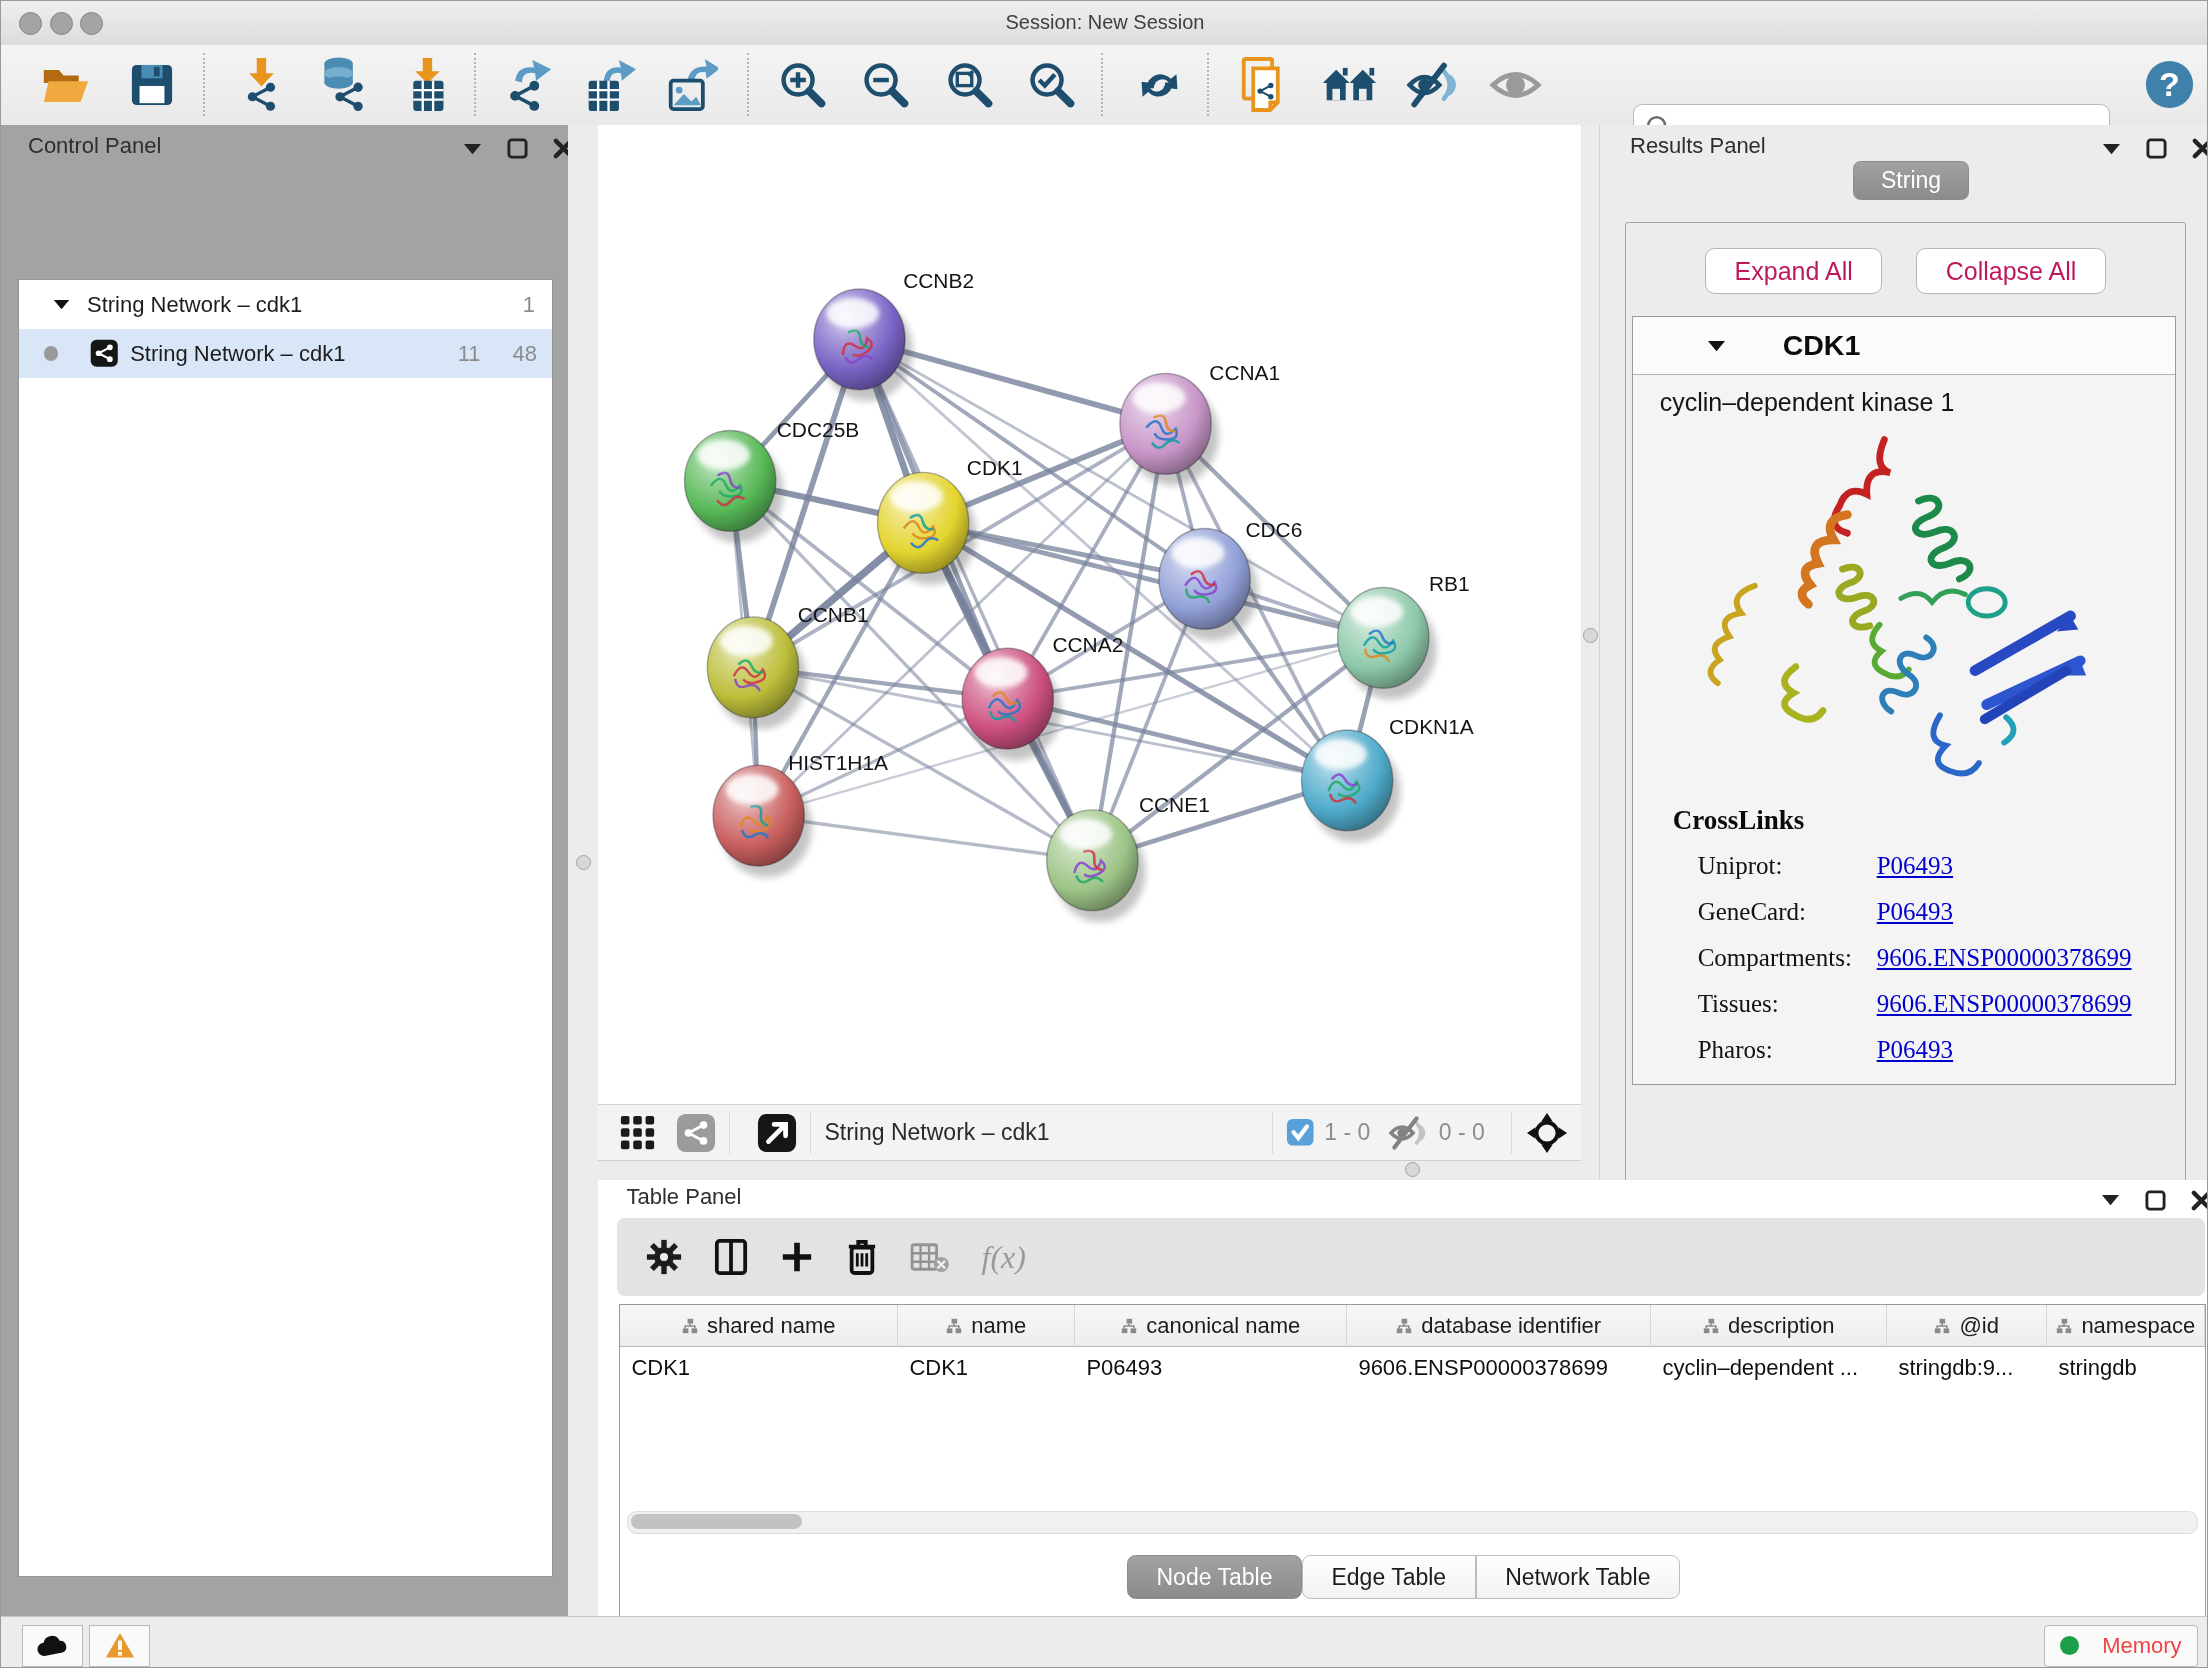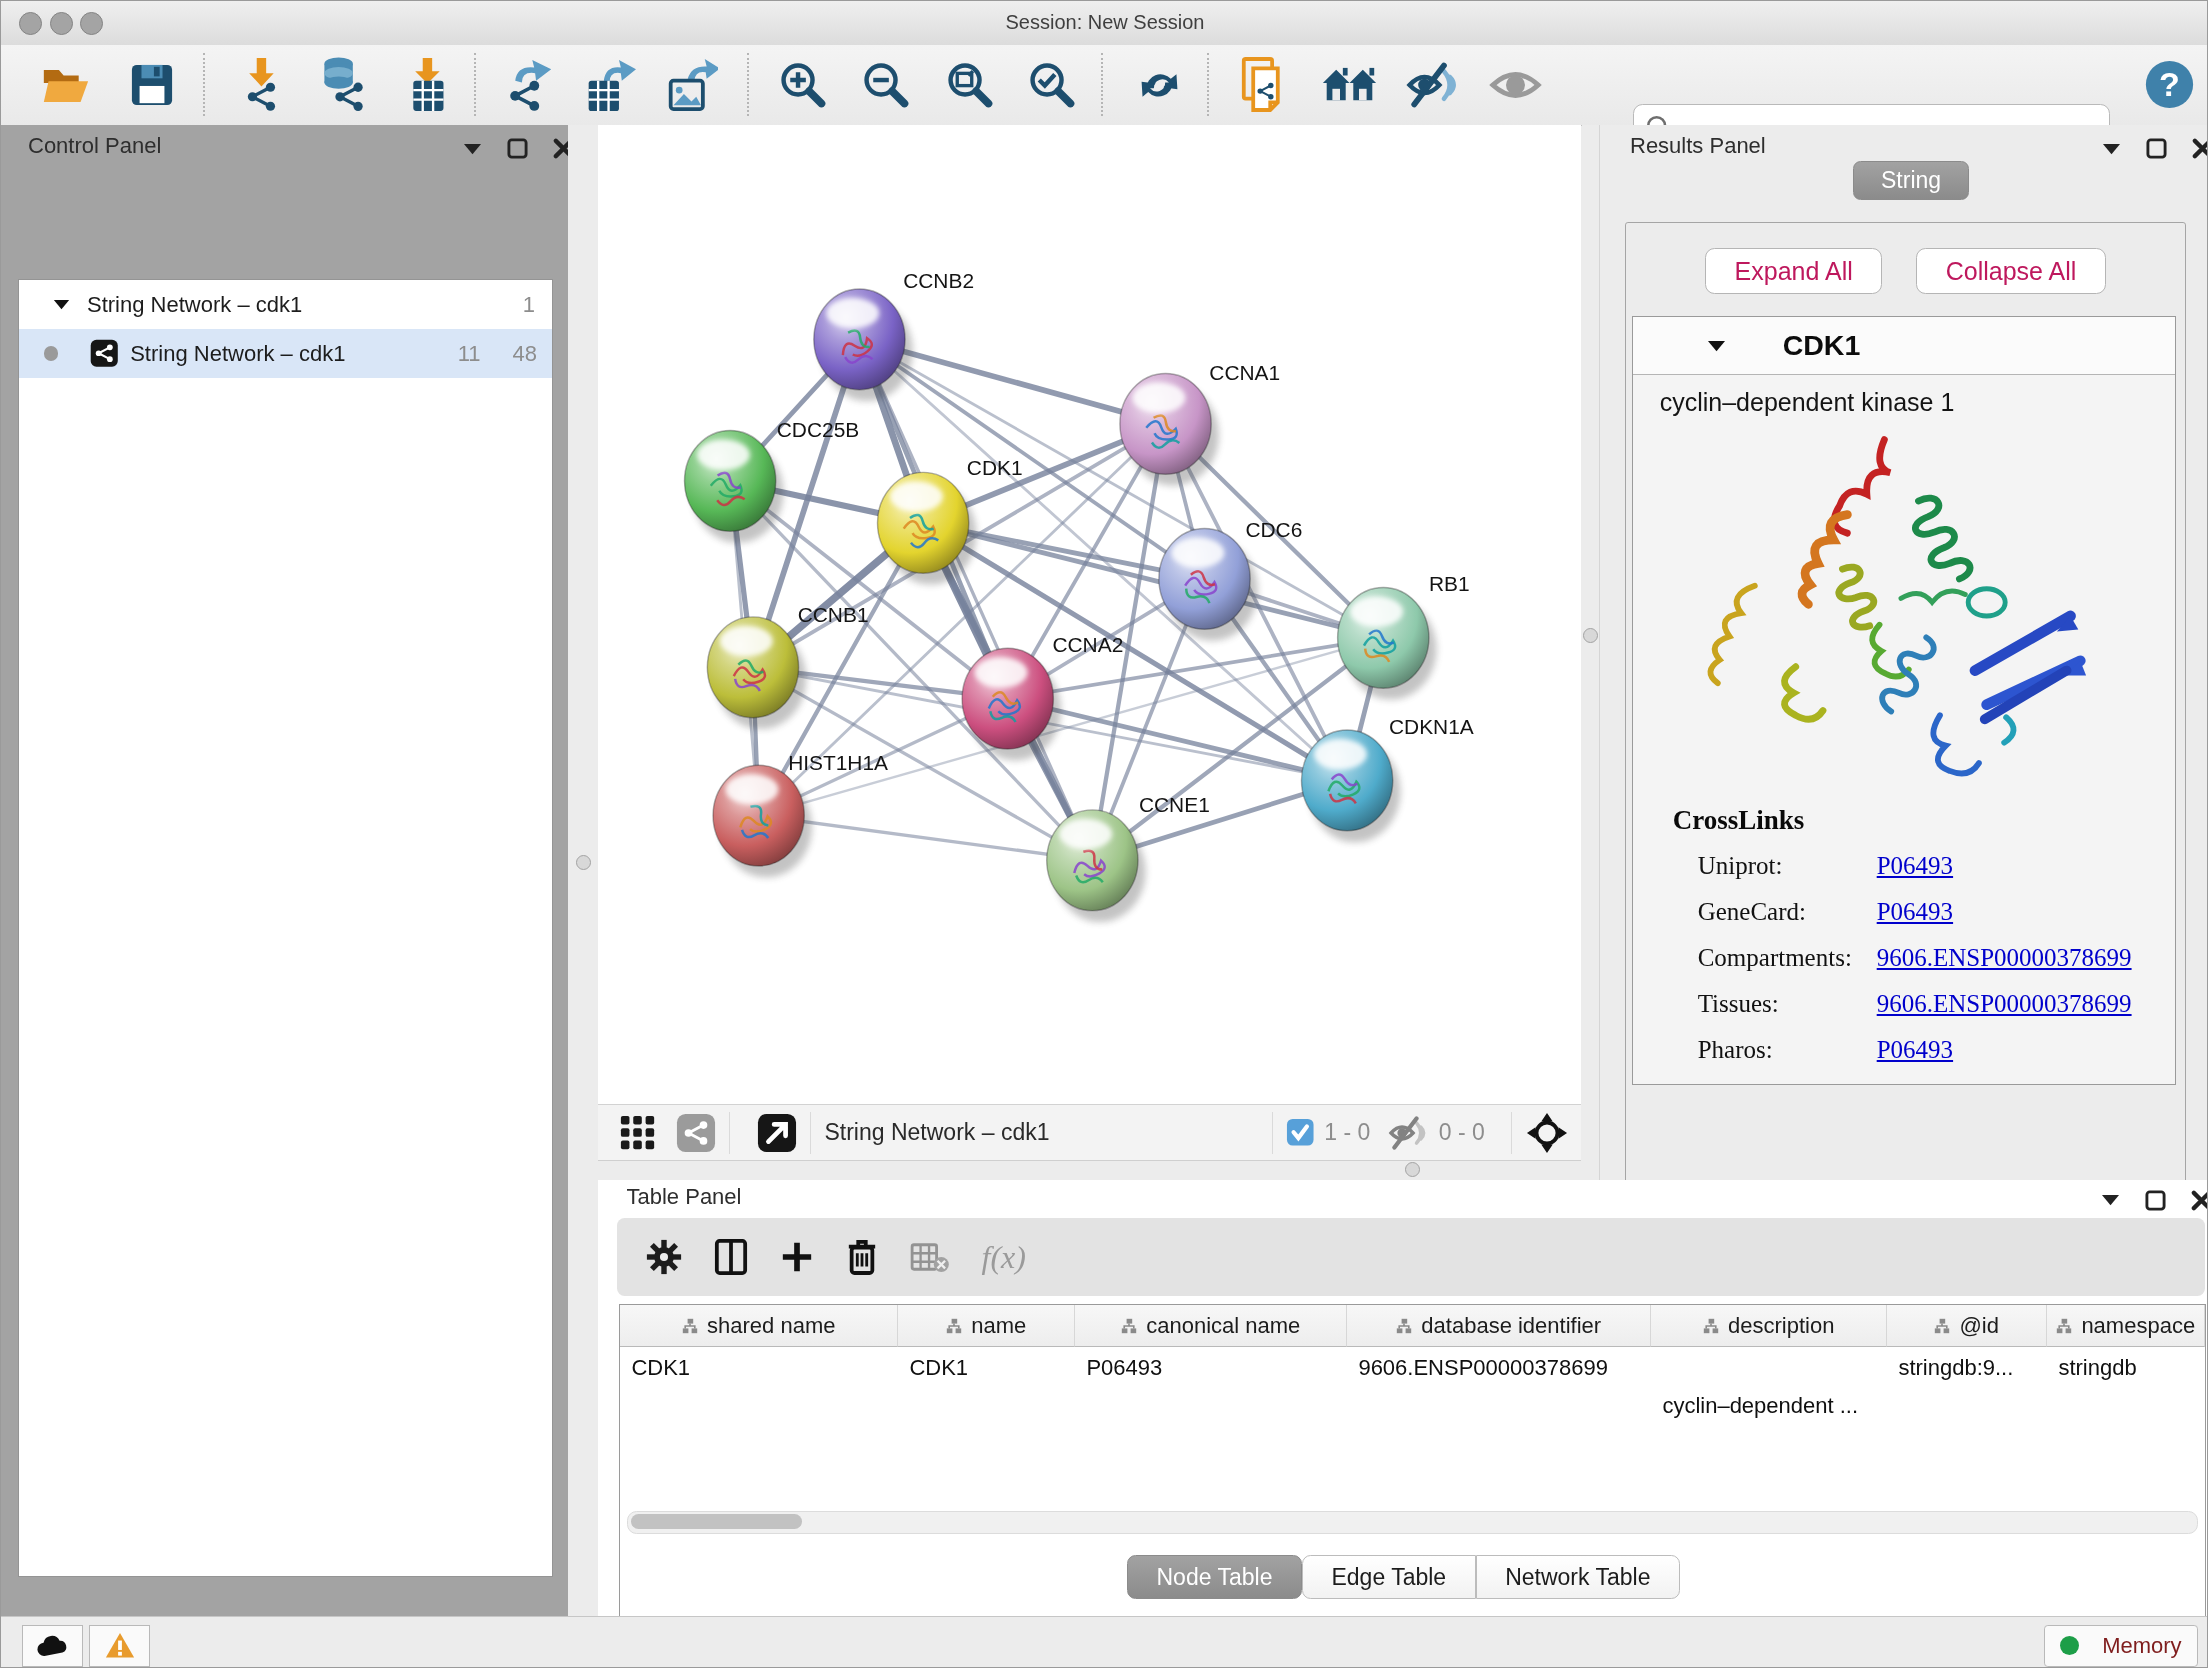--- a/index.html
+++ b/index.html
@@ -54,21 +54,21 @@
   .th{display:flex;align-items:center;justify-content:center;gap:9.5px;font-size:22px;color:#1c1c1c;
       background:linear-gradient(#f7f7f7,#ededed);border-right:1px solid #d7d7d7;border-bottom:1.9px solid #b9b9b9;height:42px;box-sizing:border-box;}
   .td{font-size:22px;color:#101010;padding:7.6px 11.4px;white-space:nowrap;overflow:hidden;text-overflow:ellipsis;box-sizing:border-box;}
   #hscroll{left:28.5px;top:331px;width:1569px;height:21px;background:#f0f0f0;border:1px solid #dcdcdc;border-radius:9.5px;}
   #hthumb{left:3.8px;top:1.9px;width:171px;height:15px;background:#c2c2c2;border-radius:7.6px;}
   #ttabs{left:529px;top:375px;display:flex;}
   
   #statusbar{left:0;top:1615px;width:2208px;height:53px;background:#ececec;border-top:1.9px solid #c6c6c6;}
   .sbtn{top:7.6px;width:59px;height:40px;background:#fafafa;border:1.9px solid #b9b9b9;display:flex;align-items:center;justify-content:center;cursor:pointer;}
   #membtn{right:11.4px;top:7.6px;height:40px;background:#fafafa;border:1.9px solid #b9b9b9;border-radius:3.8px;
-          display:flex;align-items:center;gap:23px;padding:0 15px;font-size:22px;color:#7f1d1d;cursor:pointer;}
+          display:flex;align-items:center;gap:23px;padding:0 15px;font-size:22px;color:#ef4444;cursor:pointer;}
   .dot{width:13.3px;height:13.3px;border-radius:50%;background:#d8d8d8;border:1px solid #a3a3a3;}
   svg{display:block;}
   text{font-family:"Liberation Sans",sans-serif;}
 </style>
 </head>
 <body>
 
 <svg width="0" height="0" style="position:absolute">
   <defs>
     <symbol id="i-share" viewBox="0 0 32 32">
@@ -790,21 +790,21 @@
             </svg>
             <span>namespace</span>
           </div>
         </div>
       <div id="tbody">
           <div style="display: flex;">
             <div class="td" style="width: 278px;">CDK1</div>
             <div class="td" style="width: 177px;">CDK1</div>
             <div class="td" style="width: 272px;">P06493</div>
             <div class="td" style="width: 304px;">9606.ENSP00000378699</div>
-            <div class="td" style="width: 236px; margin-top: 38px;">cyclin–dependent ...</div>
+            <div class="td" style="width: 236px;">cyclin–dependent ...</div>
             <div class="td" style="width: 160px;">stringdb:9...</div>
             <div class="td" style="width: 158px;">stringdb</div>
           </div>
         </div>
     </div>
     <div id="hscroll" class="abs">
       <div id="hthumb" class="abs"></div>
     </div>
     <div id="ttabs" class="abs">
       <button class="tabbtn act" style="border-radius:8.6px;padding:7.6px 28.5px">Node Table</button>

